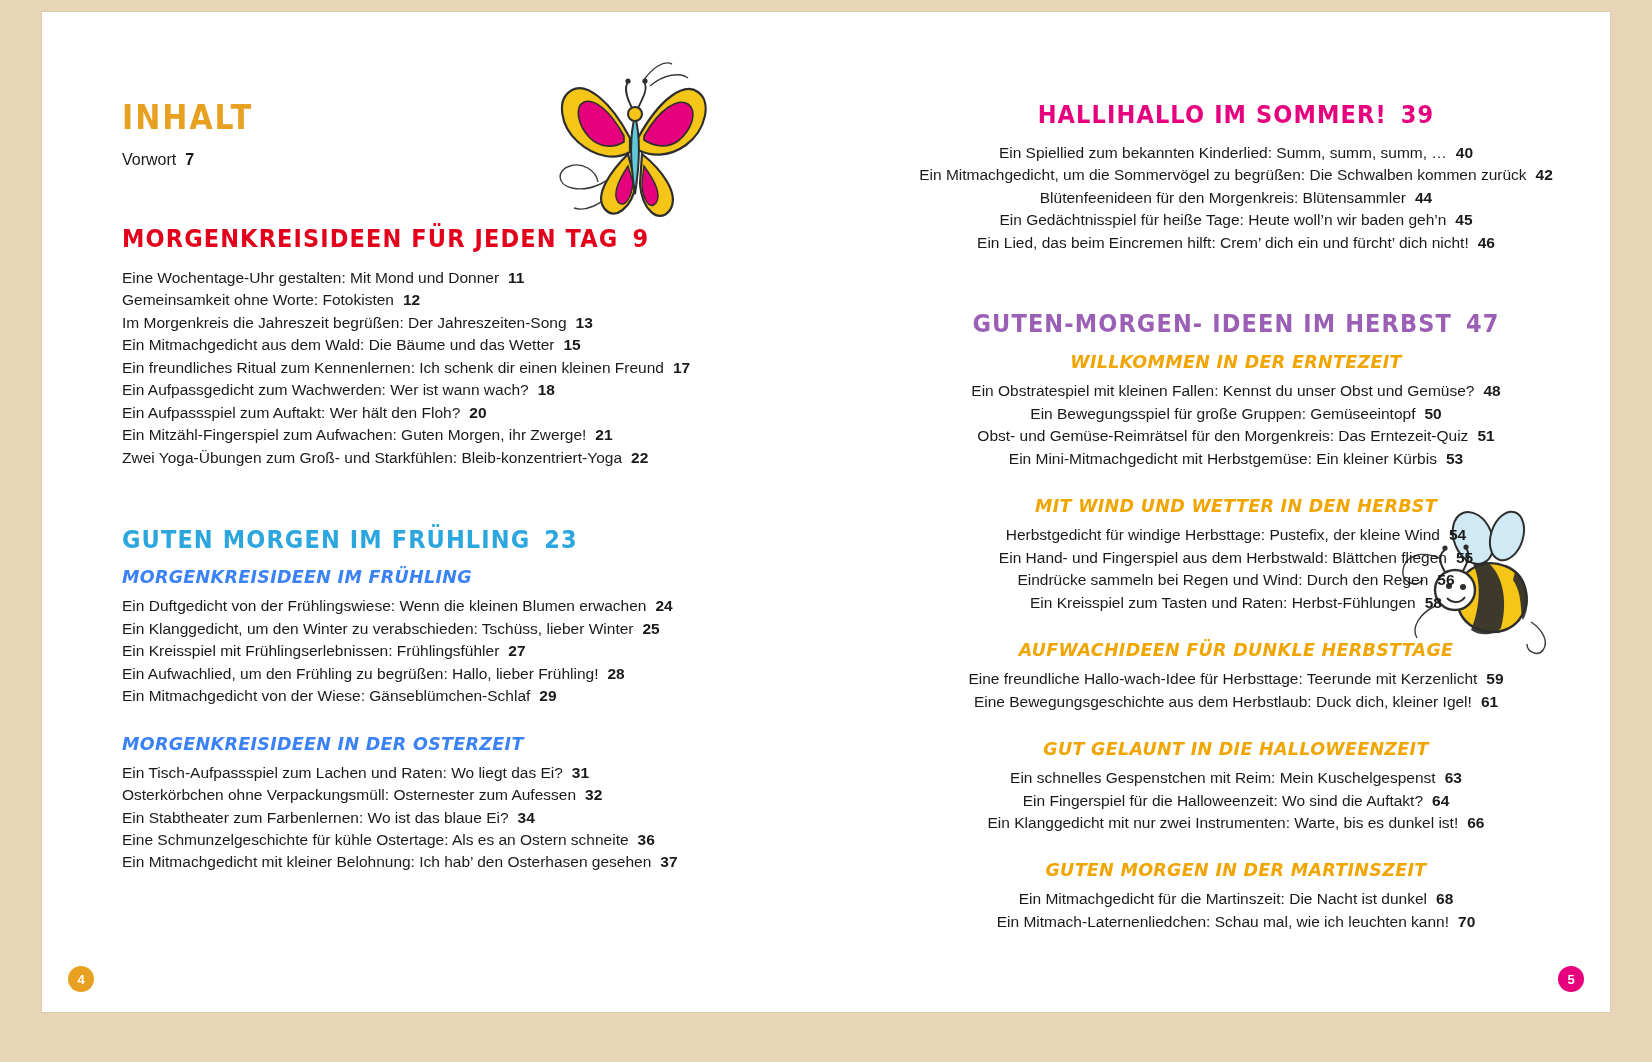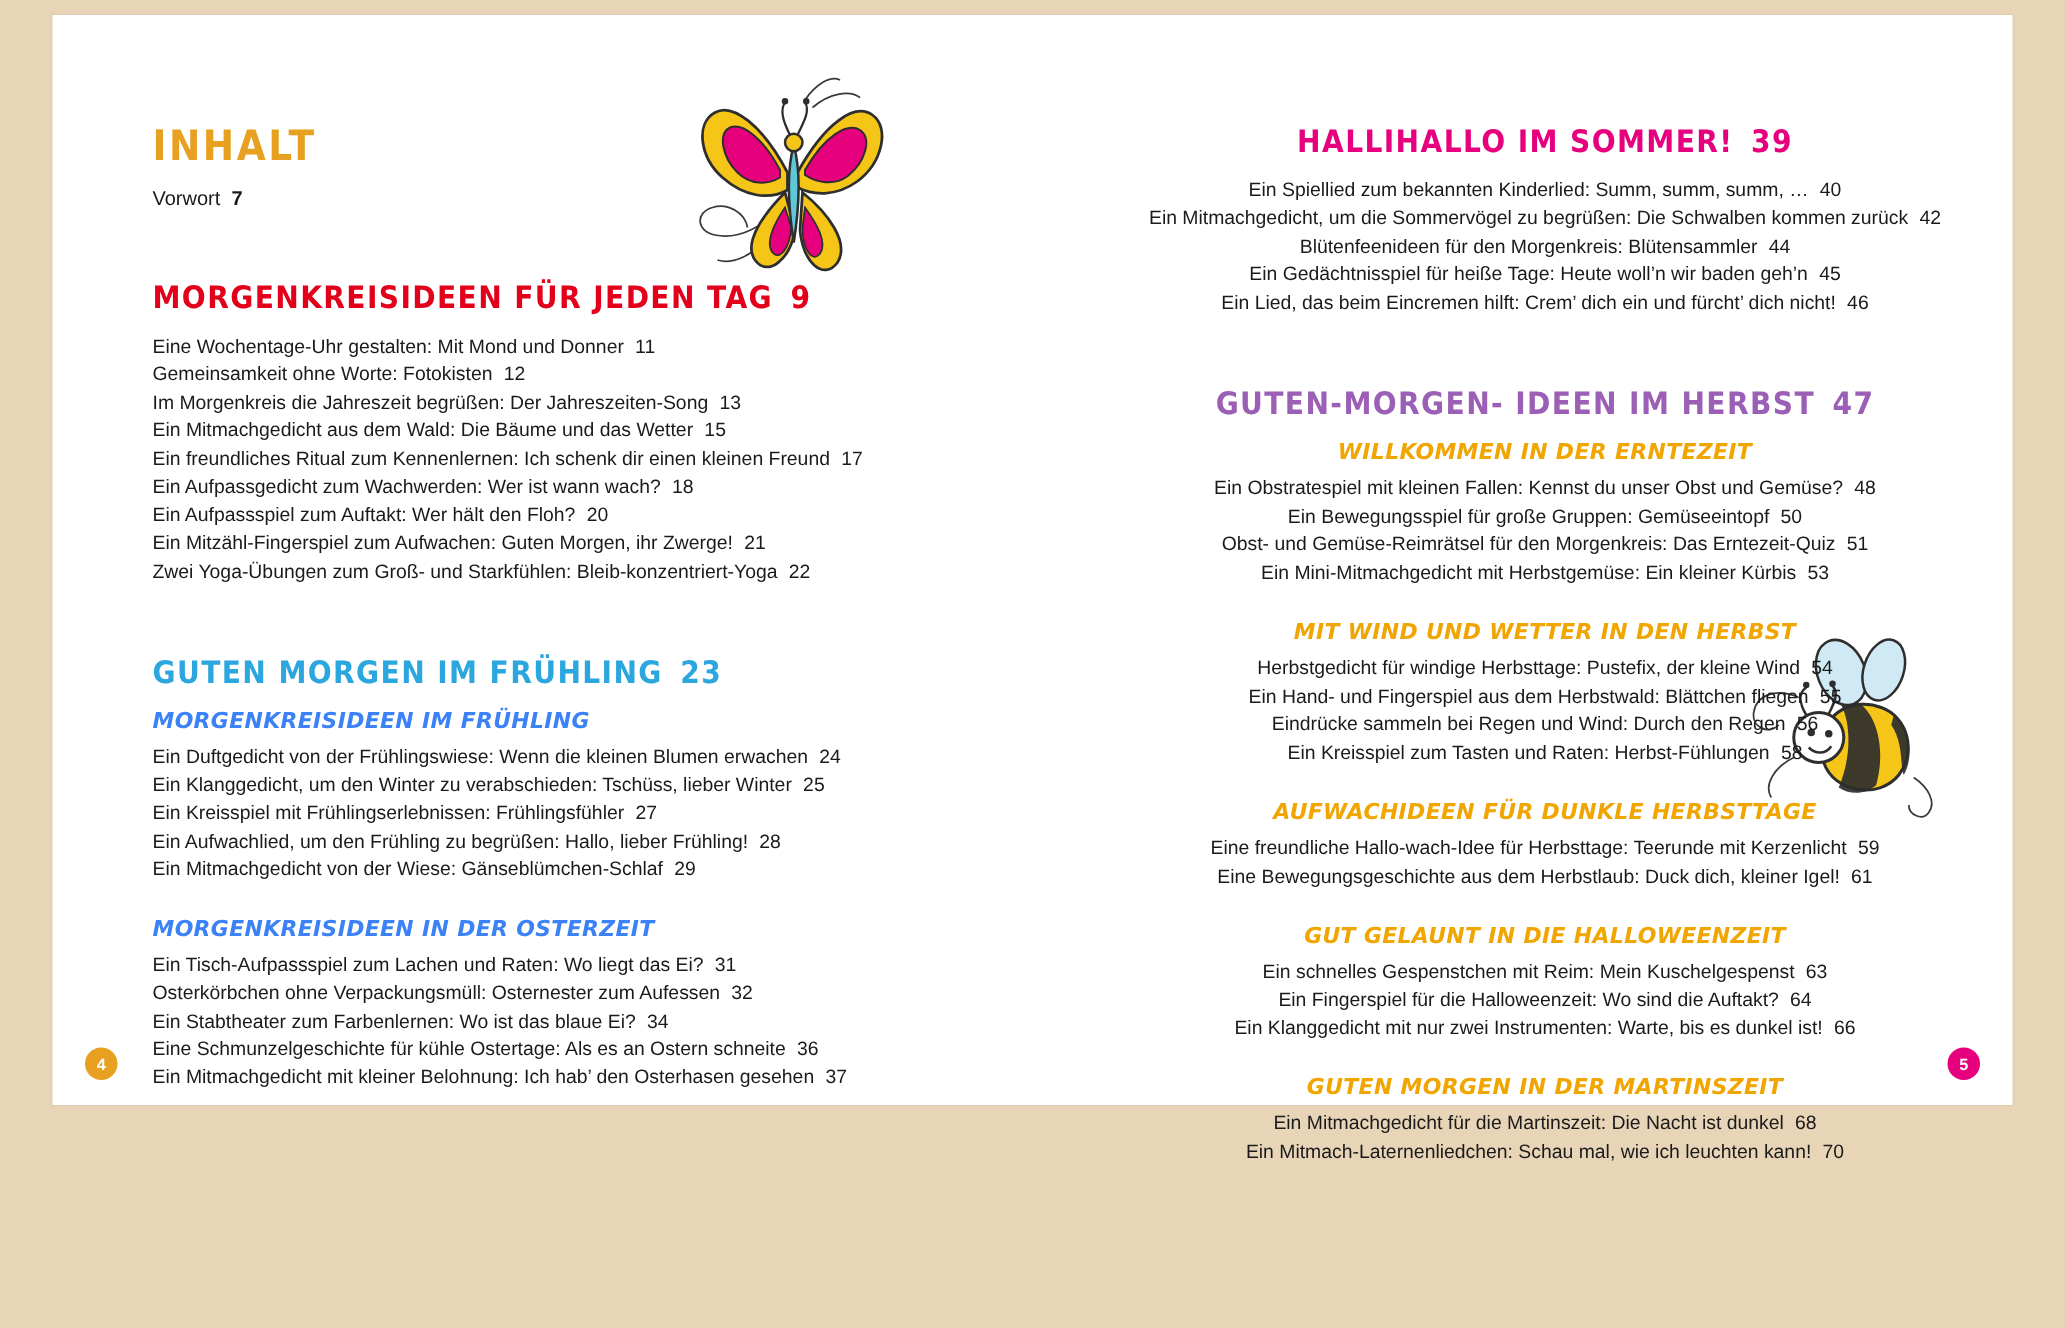--- a/index.html
+++ b/index.html
@@ -11,21 +11,21 @@
     height: 1062px;
     background: #e8d5b7;
     font-family: "Liberation Sans", sans-serif;
     overflow: hidden;
   }
   .book {
     position: absolute;
     left: 42px;
     top: 12px;
     width: 1568px;
-    height: 872px;
+    height: 1000px;
     background: #ffffff;
     box-shadow: 0 0 0 1px rgba(0,0,0,0.04);
   }
   .page {
     position: absolute;
     top: 0;
     height: 100%;
   }
   .page-left { left: 0; width: 784px; }
   .page-right { left: 784px; width: 784px; text-align: center; }
@@ -72,21 +72,21 @@
   .c-amber  { color: #f0a500; }
 
   
   .entry {
     font-size: 15.5px;
     color: #1a1a1a;
     line-height: 1.45;
     white-space: nowrap;
   }
   .entry .pg {
-    font-weight: normal;
+    font-weight: bold;
     margin-left: 9px;
     margin-top: 25px;
   }
   .vorwort {
     font-size: 16px;
     color: #1a1a1a;
     margin-bottom: 0;
   }
   .vorwort .pg { font-weight: bold; margin-left: 9px; }
 

